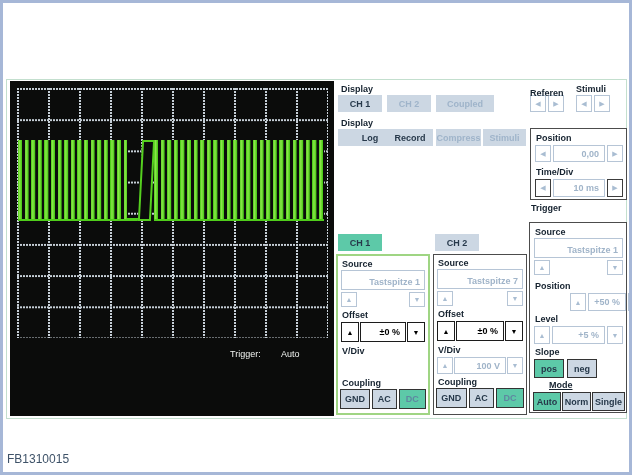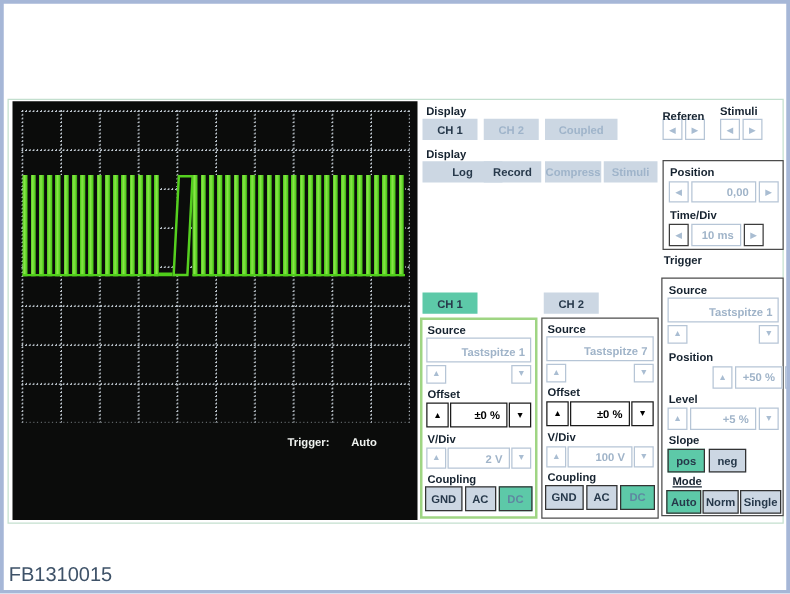--- a/index.html
+++ b/index.html
@@ -20,21 +20,21 @@
   }
   .waveform { position:absolute; left:8px; top:59px; width:306px; height:81px; }
   .wave-seg {
     position:absolute; top:0; bottom:0;
     background:
       linear-gradient(0deg, #50ce1b 0 2px, transparent 2px),
       repeating-linear-gradient(90deg, #4ecd19 0px, #8ae54a 1.5px, #4ecd19 3.5px, #0b0c0b 4.5px, #0b0c0b 6.6px);
   }
   .wave-low { position:absolute; bottom:0; height:3px; background:#50ce1b; }
   .wave-pulse { position:absolute; top:0; bottom:0; border:2.5px solid #55d01f; background:#0b0c0b; transform:skewX(-3deg); }
-  .scr-txt { position:absolute; font-size:9px; font-weight:bold; color:#f0f3f0; white-space:nowrap; }
+  .scr-txt { position:absolute; font-size:9px; font-weight:normal; color:#f0f3f0; white-space:nowrap; }
 
   .lbl { position:absolute; font-size:9px; font-weight:bold; color:#15222f; white-space:nowrap; z-index:3; }
   .btn {
     position:absolute; display:flex; align-items:center; justify-content:center;
     background:#ccd7e3; font-size:9px; font-weight:bold; color:#27394b; white-space:nowrap; z-index:3;
   }
   .btn.muted { color:#9fb4ca; }
   .btn.teal { background:#5dc9a8; }
 
   .panel { position:absolute; background:#ffffff; border:1px solid #4c4c4c; z-index:3; }
@@ -58,21 +58,21 @@
     display:flex; align-items:flex-end; justify-content:flex-end; padding:0 4px 2px 0;
     font-size:9px; font-weight:bold; color:#a0b4c9; white-space:nowrap;
   }
   .arrpair { position:absolute; display:flex; justify-content:space-between; }
   .cbtn {
     display:flex; align-items:center; justify-content:center; border:1px solid #333;
     background:#ccd7e3; font-size:9px; font-weight:bold; color:#26384a; white-space:nowrap;
   }
   .cbtn.teal { background:#5dc9a8; }
   .cbtn.lighttxt { color:#5f87a1; }
-  .footer { position:absolute; left:7px; top:452px; font-size:16px; color:#3e5268; z-index:5; }
+  .footer { position:absolute; left:7px; top:452px; font-size:12px; color:#3e5268; z-index:5; }
 </style>
 </head>
 <body>
 
 <div class="stage">
   <div class="win-border"></div>
   <div class="frame"></div>
 
   <div class="screen">
     <div class="grid"></div>
@@ -122,21 +122,21 @@
     <div class="row" style="left:4px; top:16px; width:88px; height:17px;">
       <div class="sbtn">
           <span>◀</span>
         </div>
       <div class="sfield">0,00</div>
       <div class="sbtn">
           <span>▶</span>
         </div>
     </div>
     <span class="plbl" style="left:5px; top:38px;text-align:center;">Time/Div</span>
-    <div class="row" style="left:4px; top:50px; width:76px; height:18px;">
+    <div class="row" style="left:4px; top:50px; width:88px; height:18px;">
       <div class="sbtn dark">
           <span>◀</span>
         </div>
       <div class="sfield">10 ms</div>
       <div class="sbtn dark">
           <span>▶</span>
         </div>
     </div>
   </div>
 
@@ -170,21 +170,21 @@
       <div class="sfield">+5 %</div>
       <div class="sbtn">
           <span>▼</span>
         </div>
     </div>
     <span class="plbl" style="left:5px; top:124px;">Slope</span>
     <div class="row" style="left:4px; top:136px; height:19px; gap:3px;">
       <div class="cbtn teal" style="width:30px;">pos</div>
       <div class="cbtn" style="width:30px;">neg</div>
     </div>
-    <span class="plbl" style="left:8px; top:157px;text-decoration:underline;">Mode</span>
+    <span class="plbl" style="left:19px; top:157px;text-decoration:underline;">Mode</span>
     <div class="row" style="left:3px; top:169px; height:19px; gap:1px;">
       <div class="cbtn teal" style="width:28px;">Auto</div>
       <div class="cbtn" style="width:29px;">Norm</div>
       <div class="cbtn" style="width:33px;">Single</div>
     </div>
   </div>
 
   <div class="btn teal" style="left:338px; top:234px; width:44px; height:17px;">CH 1</div>
   <div class="btn" style="left:435px; top:234px; width:44px; height:17px;">CH 2</div>
 
@@ -203,29 +203,20 @@
     <div class="row" style="left:3px; top:66px; width:84px; height:20px; gap:1px;">
       <div class="sbtn black">
           <span>▲</span>
         </div>
       <div class="sfield black">±0 %</div>
       <div class="sbtn black">
           <span>▼</span>
         </div>
     </div>
     <span class="plbl" style="left:4px; top:90px;">V/Div</span>
-    <div class="row" style="left:3px; top:102px; width:84px; height:17px; gap:1px;">
-      <div class="sbtn">
-          <span>▲</span>
-        </div>
-      <div class="sfield">2 V</div>
-      <div class="sbtn">
-          <span>▼</span>
-        </div>
-    </div>
     <span class="plbl" style="left:4px; top:122px;">Coupling</span>
     <div class="row" style="left:2px; top:133px; width:86px; height:20px; gap:2px;">
       <div class="cbtn" style="flex:1.1;">GND</div>
       <div class="cbtn" style="flex:0.9;">AC</div>
       <div class="cbtn teal lighttxt" style="flex:1;">DC</div>
     </div>
   </div>
 
   <div class="panel" style="left:433px; top:254px; width:94px; height:161px;">
     <span class="plbl" style="left:4px; top:3px;">Source</span>

